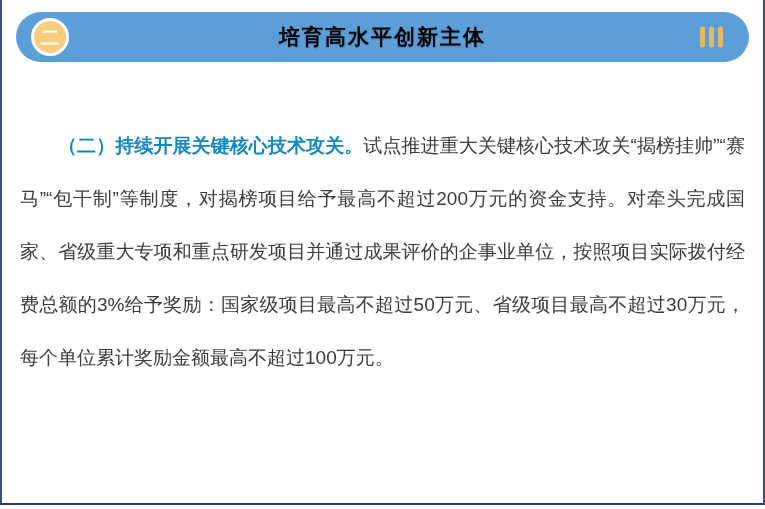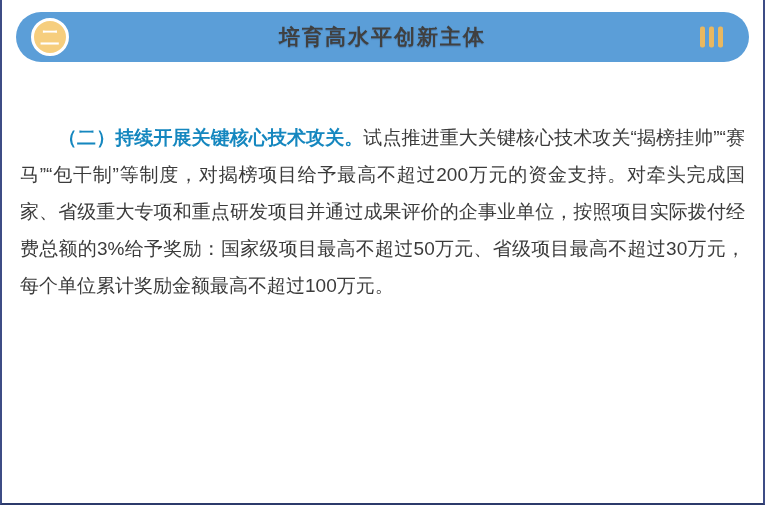--- a/index.html
+++ b/index.html
@@ -22,21 +22,21 @@
     position: relative;
     margin: 12px 14px 0 14px;
     height: 50px;
     background: #5b9ed8;
     border-radius: 25px;
     display: flex;
     align-items: center;
     justify-content: center;
   }
   .banner-title {
-    color: #404040;
+    color: #000000;
     font-size: 21px;
     font-weight: bold;
     letter-spacing: 2px;
     text-shadow: 0 1px 1px rgba(40,70,110,0.35);
   }
   .badge {
     position: absolute;
     left: 15px; top: 50%;
     transform: translateY(-50%);
     width: 38px; height: 38px;
@@ -63,21 +63,21 @@
   .bars span {
     display: block;
     width: 5px; height: 21px;
     background: #e9b860;
     border-radius: 2px;
   }
   
   .content {
     padding: 57px 18px 0 18px;
     font-size: 19px;
-    line-height: 37px;
+    line-height: 53px;
     color: #3b3b3b;
     text-align: justify;
   }
   .content p {
     text-indent: 2em;
     margin-bottom: 10px;
   }
   .lead {
     color: #1587bf;
     font-weight: bold;

